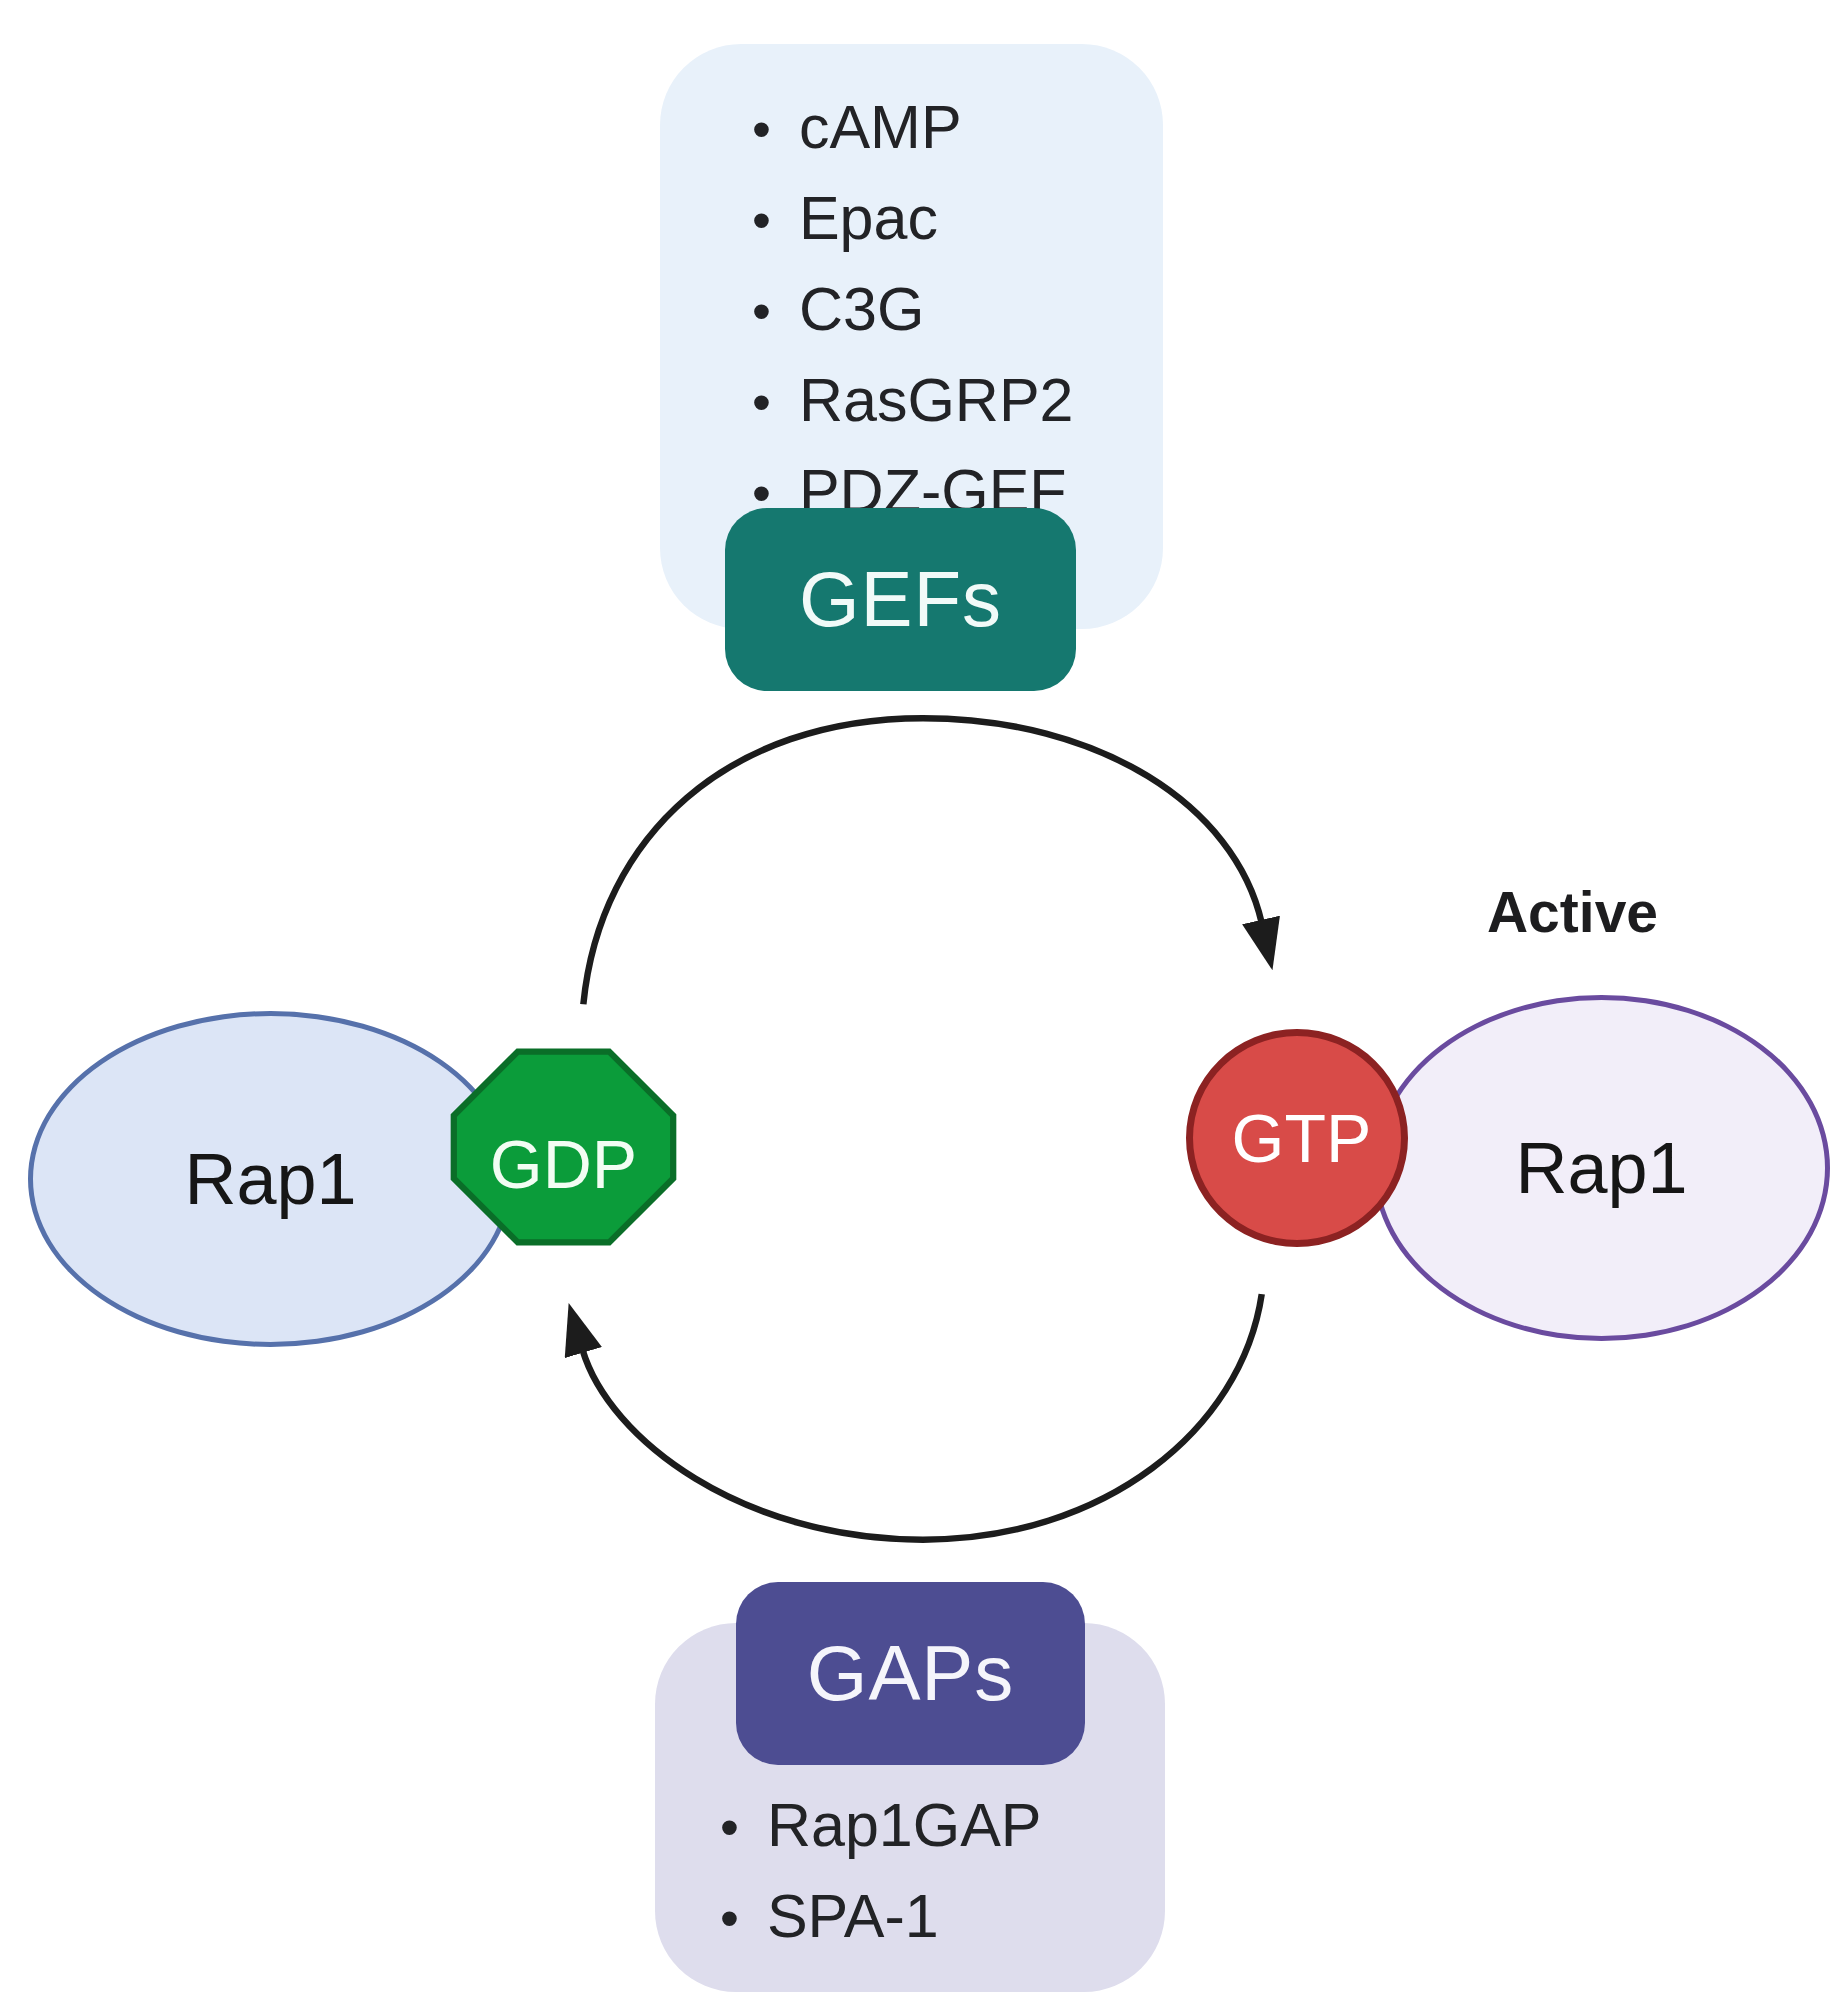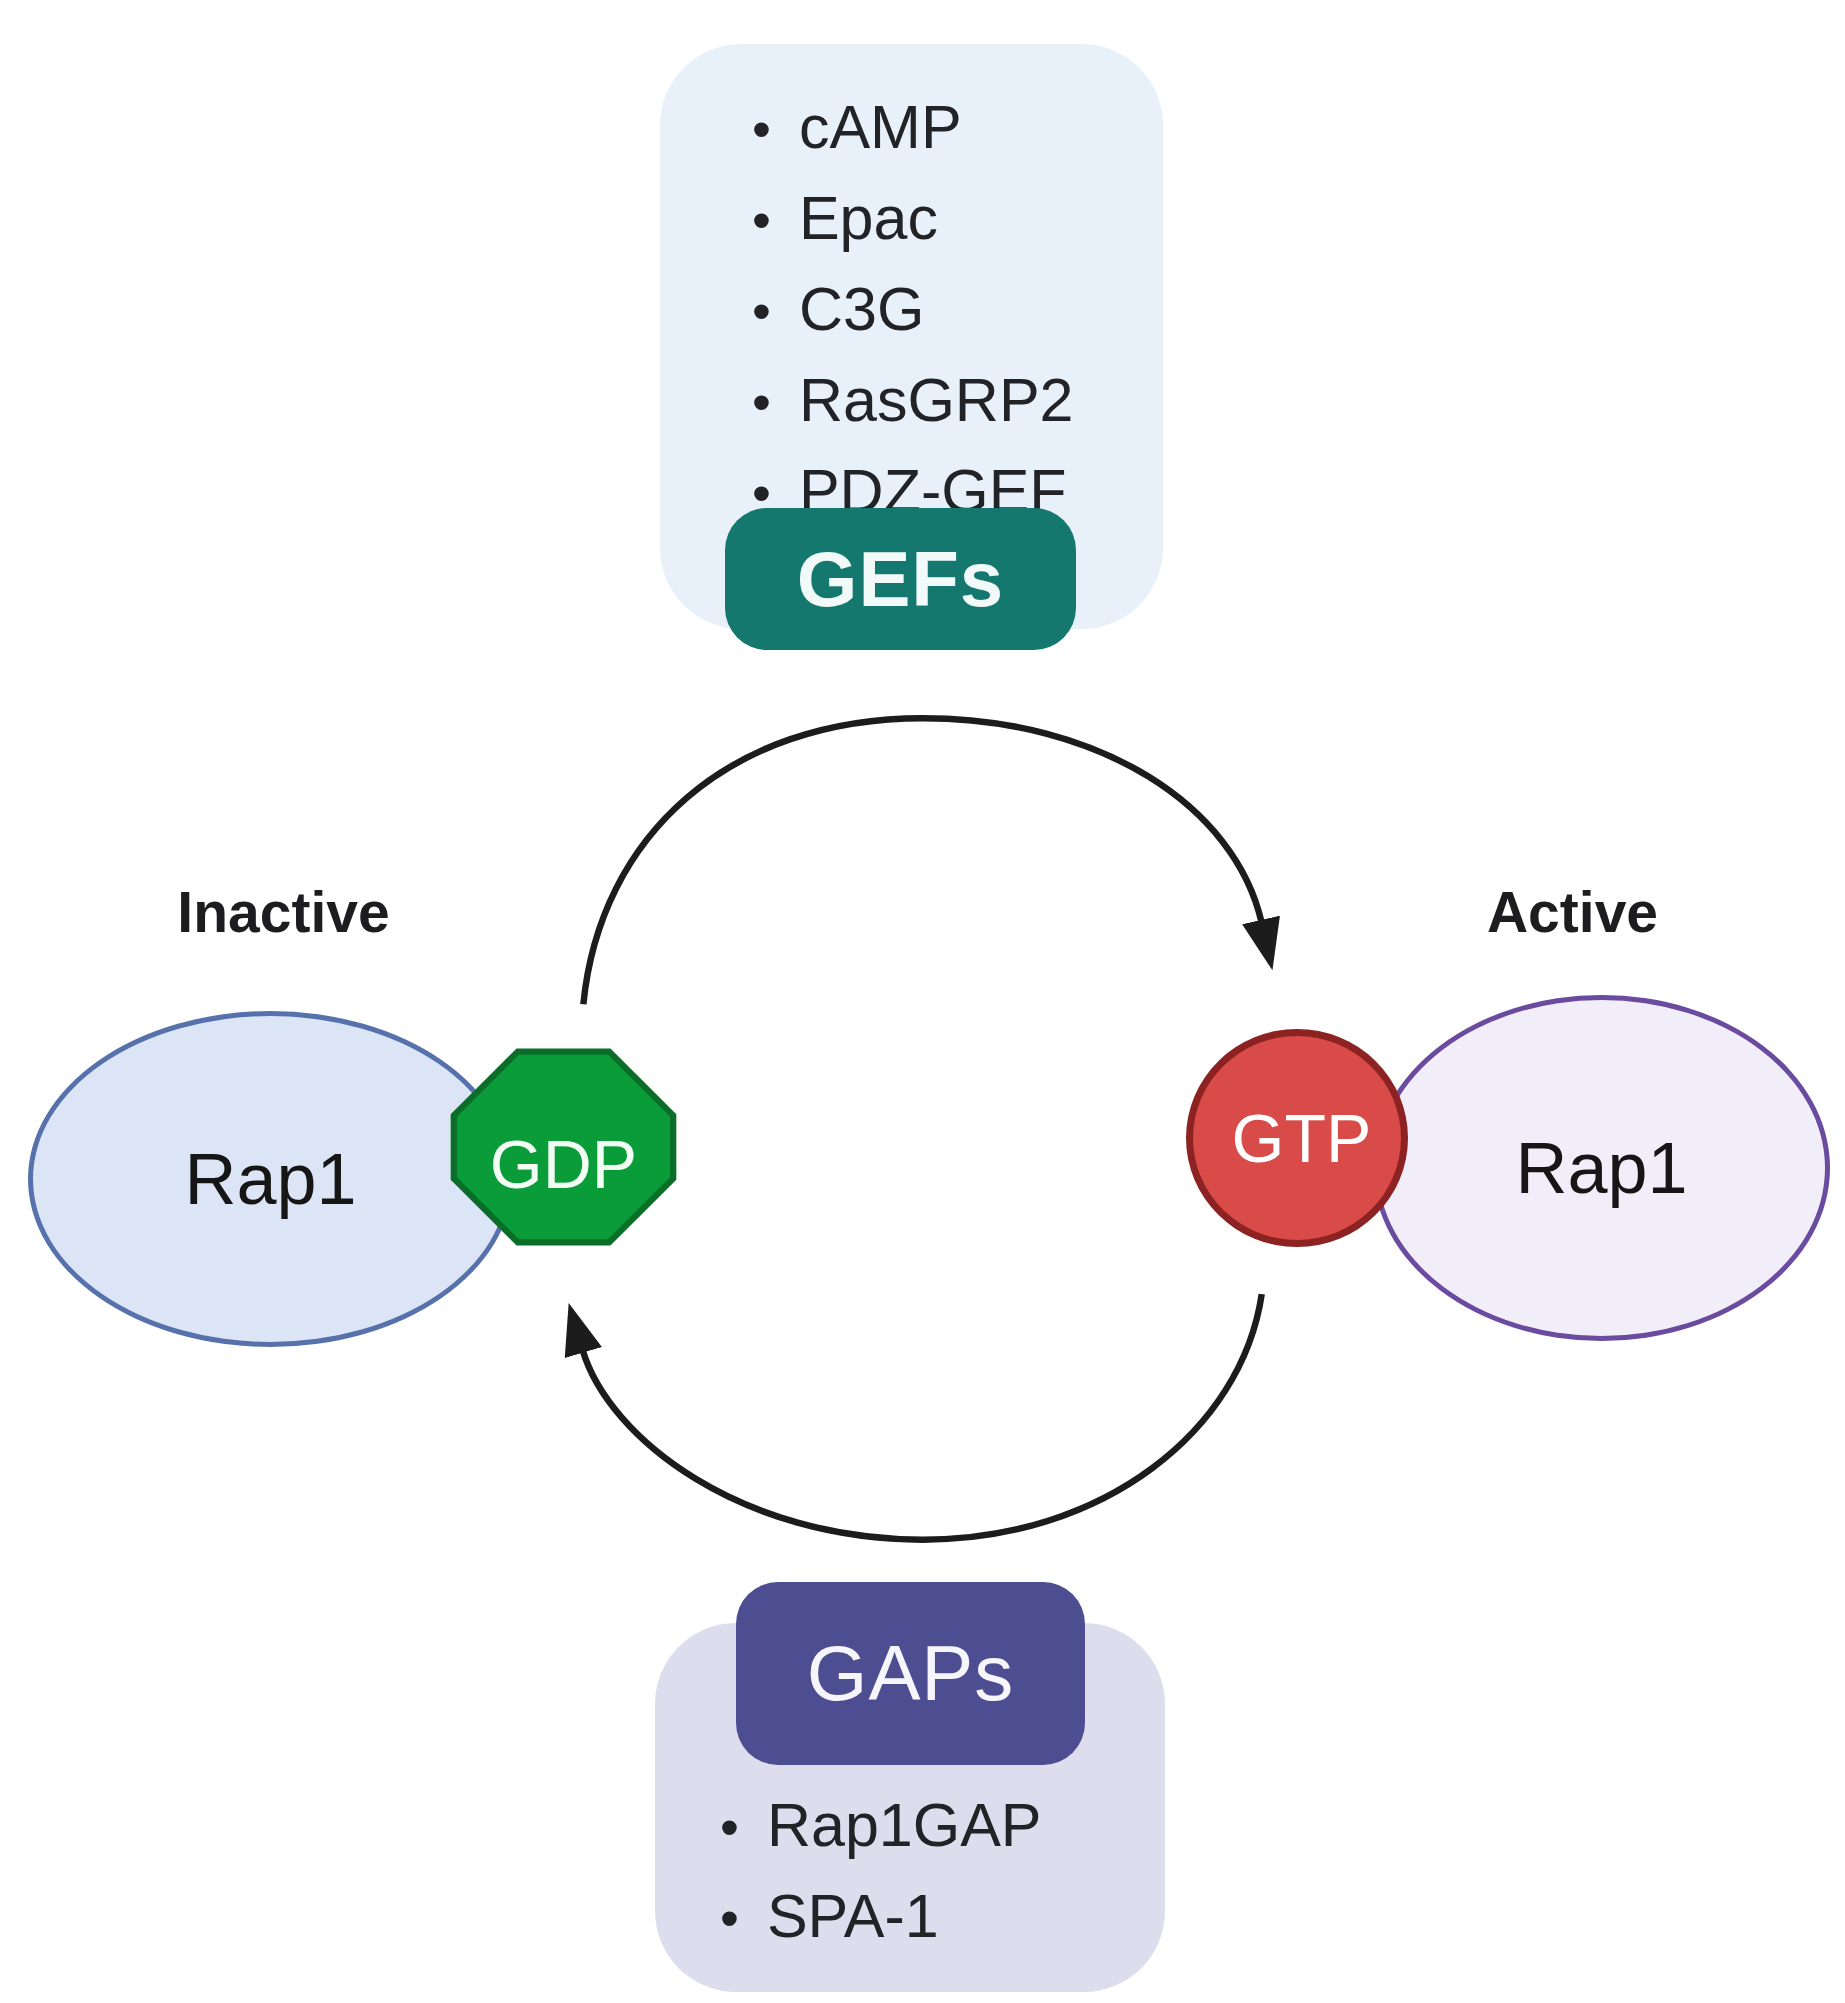--- a/index.html
+++ b/index.html
@@ -19,21 +19,21 @@
   .panel-list li {
     font-size:61px; line-height:89px; color:#222326; white-space:nowrap;
     display:flex; align-items:baseline;
   }
   .bullet { font-size:54px; margin-right:28px; color:#222326; }
 
   .badge {
     display:flex; align-items:center; justify-content:center;
     border-radius:42px; z-index:4;
   }
-  .gefs-badge { left:725px; top:508px; width:351px; height:142px; background:#15786f;font-weight:bold; }
+  .gefs-badge { left:725px; top:508px; width:351px; height:183px; background:#15786f; }
   .gefs-badge span { font-size:78px; color:#f1faf8; letter-spacing:0.9px; }
 
   
   .gap-panel {
     left:655px; top:1623px; width:510px; height:369px;
     background:#dedded; border-radius:81px;
   }
   .gaps-badge { left:736px; top:1582px; width:349px; height:183px; background:#4d4d92;align-items:center; }
   .gaps-badge span { font-size:78px; color:#f5f5fb; letter-spacing:0.9px; }
   .gap-list { left:720px; top:1781px; }
@@ -114,21 +114,20 @@
       <li>
         <span class="bullet">•</span>
         <span>PDZ-GEF</span>
       </li>
     </ul>
   </div>
   <div class="abs badge gefs-badge">
     <span>GEFs</span>
   </div>
 
-  <div class="abs state-label inactive-label">Inactive</div>
   <div class="abs state-label active-label">Active</div>
 
   <div class="abs ellipse inactive-ellipse">
     <span class="protein-label">Rap1</span>
   </div>
   <div class="abs gdp-octagon">
     <svg width="227" height="198" viewBox="-4 -4 254 222">
       <polygon points="71.8,0 174.2,0 246,71.8 246,142.2 174.2,214 71.8,214 0,142.2 0,71.8" fill="#0b9c3a" stroke="#0a6e28" stroke-width="7"></polygon>
     </svg>
     <span class="nucleotide-label">GDP</span>

